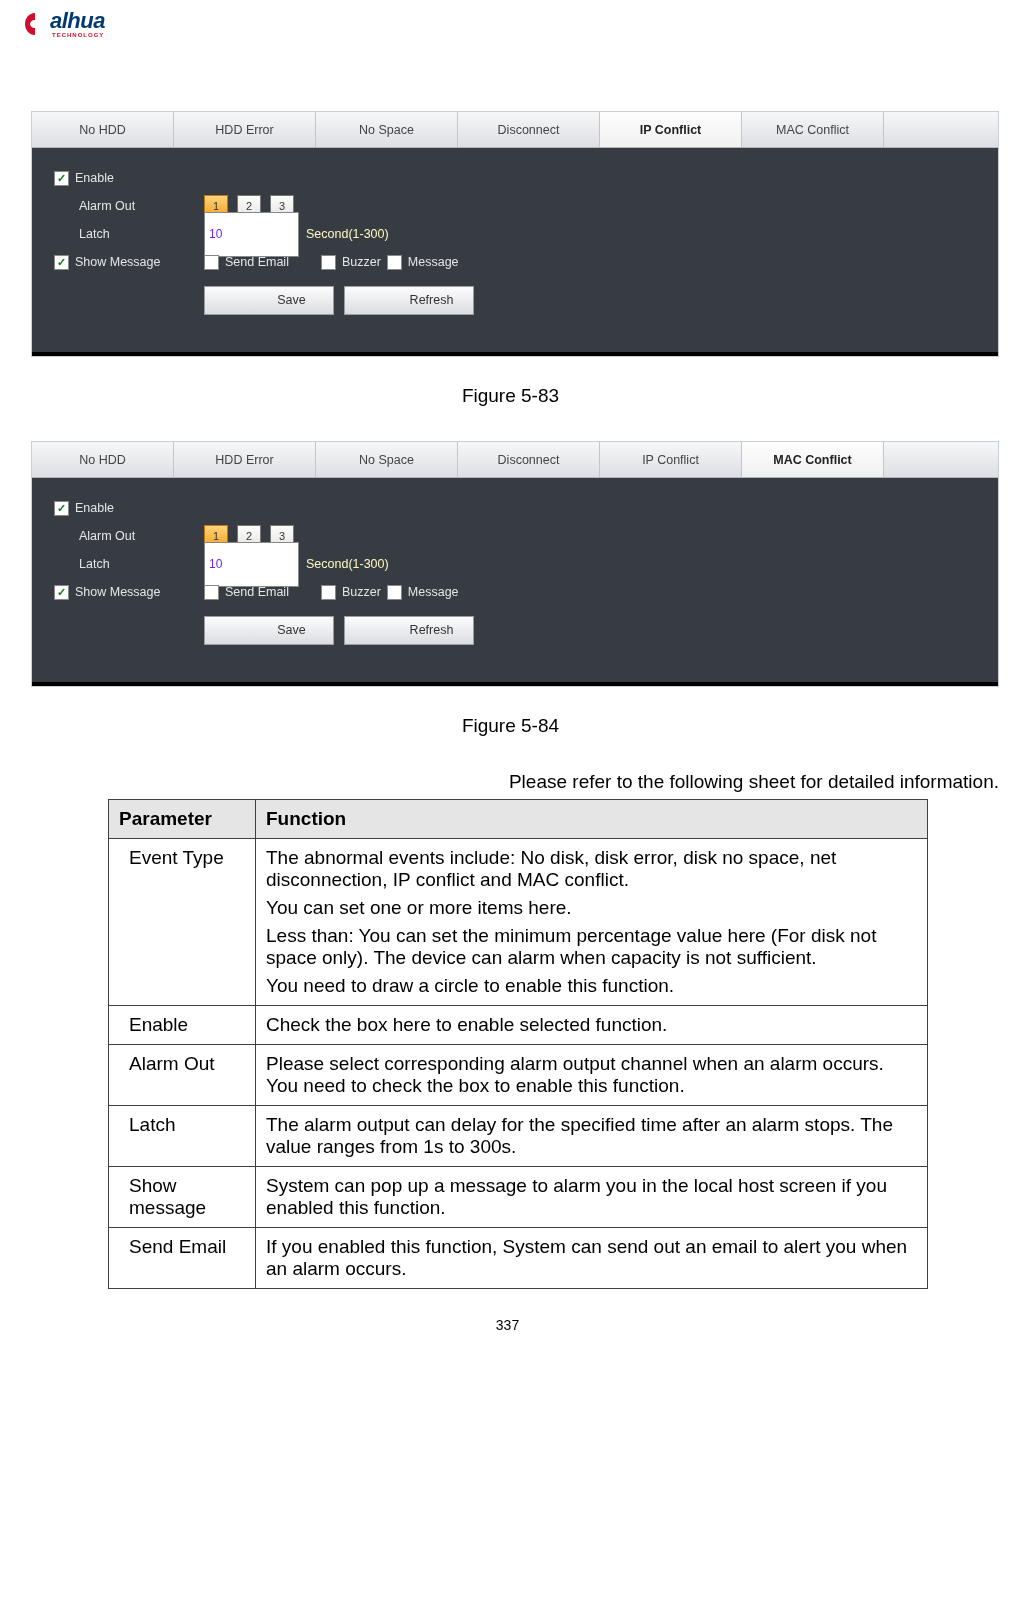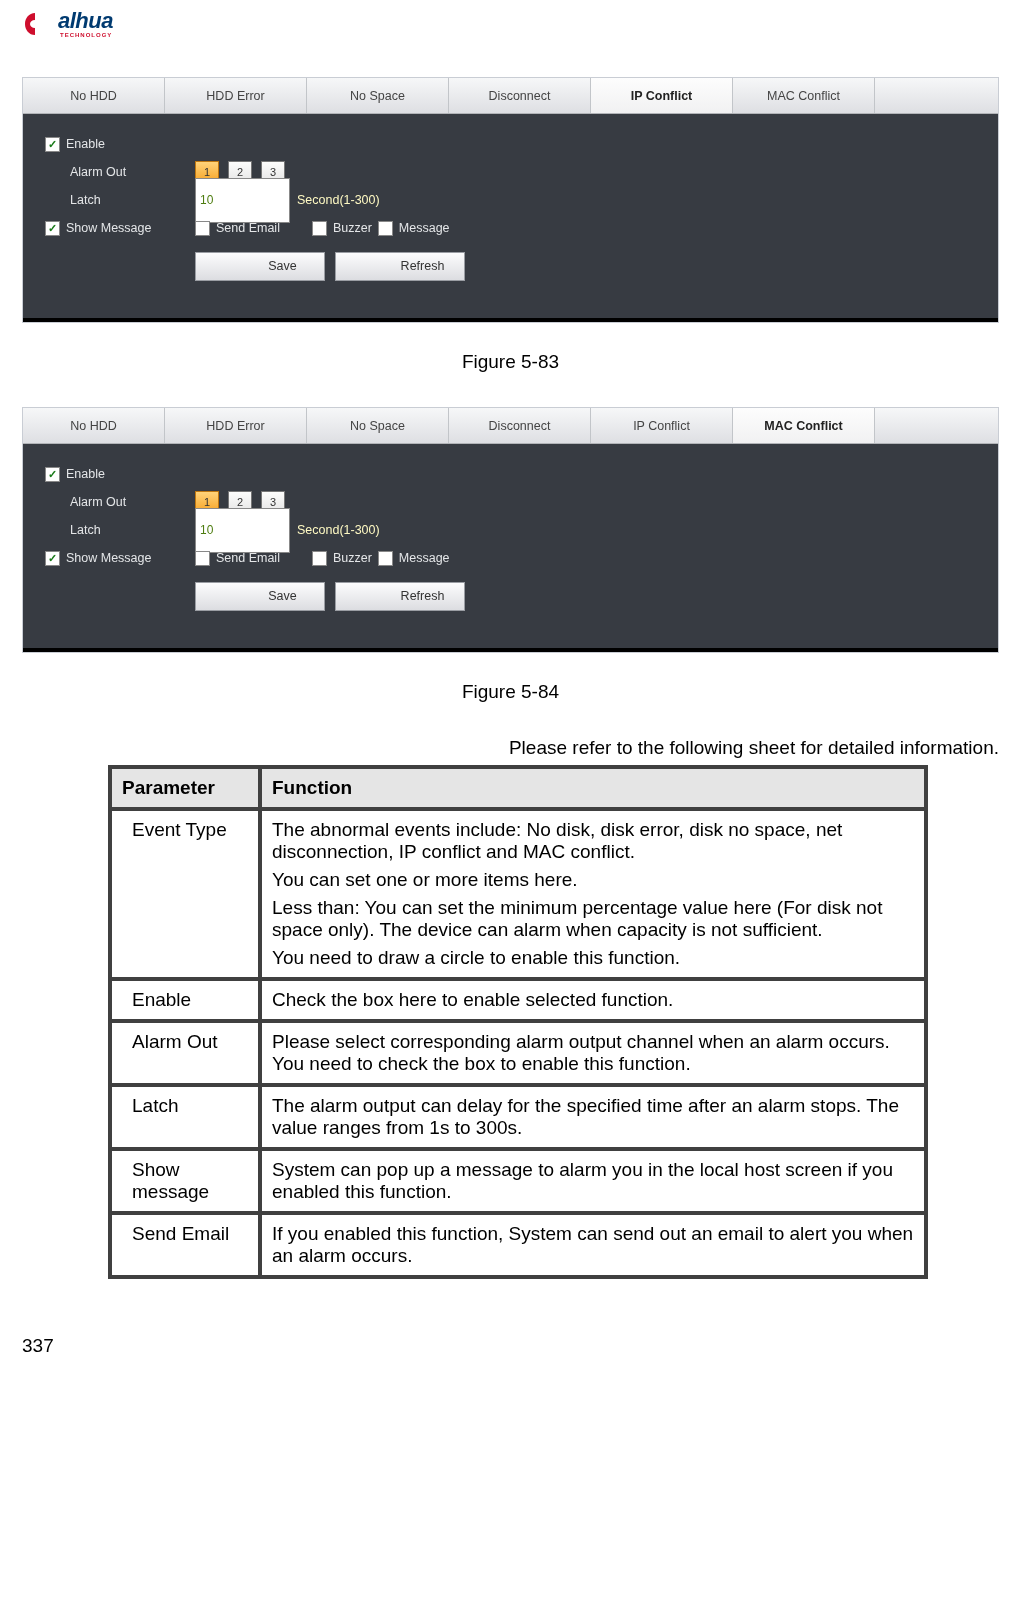--- a/index.html
+++ b/index.html
@@ -1,60 +1,60 @@
 <!DOCTYPE html>
 <html><head>
 <meta charset="utf-8">
 <style>
   body {
     margin:0; padding:10px 22px 30px 22px; font-family: Arial, Helvetica, sans-serif;
     font-size:18px; color:#000; width:977px; background:#fff;
   }
-  .logo { display:flex; align-items:center; gap:10px; margin-bottom:39px; }
+  .logo { display:flex; align-items:center; gap:2px; margin-bottom:73px; }
   .logo-mark { width:26px; height:26px; position:relative; }
   .logo-text { display:flex; flex-direction:column; line-height:1; }
   .logo-main { font-size:22px; font-weight:bold; font-style:italic; color:#003a70; letter-spacing:-0.5px;}
   .logo-sub { font-size:6px; font-weight:bold; color:#ce0e2d; letter-spacing:1px; margin-left:2px;}
 
-  .panel { border:1px solid #c9cdd4; background:#373b42; margin-bottom:28px; }
+  .panel { border:1px solid #c9cdd4; background:#373b42; margin-bottom:28px;margin-left:9px; }
   .tabs { display:flex; height:35px; background:linear-gradient(#f2f2f3,#dcdee1); border-bottom:1px solid #b2b4b8;}
   .tab { flex:0 0 141px; border-right:1px solid #c2c5c9; font-size:12.5px; color:#444;
          display:flex; align-items:center; justify-content:center; cursor:pointer;
          background:linear-gradient(#f6f7f8,#dedfe3);}
   .tab.active { background:linear-gradient(#fdfdfd,#f1f1f2); font-weight:bold; color:#222;}
   .spacer { flex:1; background:linear-gradient(#f6f7f8,#dedfe3);}
 
   .form { padding:16px 14px 38px 22px; color:#e4e6e8; font-size:12.5px; }
   .row { display:flex; align-items:center; height:28px; }
   .lbl-col { width:150px; display:flex; align-items:center; gap:6px;}
   .chk { width:13px; height:13px; background:#fff; border:1px solid #888; position:relative; display:inline-flex; align-items:center; justify-content:center;}
   .chk.checked::after { content:"✓"; font-size:11px; color:#1a7a1a; font-weight:bold; line-height:1;}
   .num-btn { width:22px; height:20px; border:1px solid #777; background:linear-gradient(#fdfdfc,#e6e6e6);
              color:#333; font-size:11px; display:inline-flex; align-items:center; justify-content:center; margin-right:3px; cursor:pointer;}
   .num-btn.sel { background:linear-gradient(#ffd37a,#f7a528); border-color:#c07810;}
-  .txt-input { width:85px; height:19px; border:1px solid #888; background:#fff; color:#4d7c0f; font-size:12px; padding:12px 4px; margin-right:7px;}
+  .txt-input { width:85px; height:19px; border:1px solid #888; background:#fff; color:#6d28d9; font-size:12px; padding:12px 4px; margin-right:7px;}
   .hint { color:#fef9c3; }
   .inline-chks { display:flex; align-items:center; gap:6px;}
   .gap20 { width:20px; }
   .btn { width:83px; height:27px; border:1px solid #9a9da3; background:linear-gradient(#fcfcfd,#dcdde1);
          color:#333; font-size:12.5px; display:inline-flex; align-items:center; justify-content:center; cursor:pointer; margin-right:10px;padding-left:45px;}
   .blackbar { height:4px; background:#000; }
 
   .fig-caption { text-align:center; font-size:19px; margin:8px 0 34px 0; }
 
   .sheet-intro { font-size:19px; margin:28px 0 6px 0;text-align:right; }
 
   table.params { border-collapse:collapse; width:820px; margin-left:86px; font-size:19px; }
-  table.params th, table.params td { border:4px solid #404040; padding:8px 10px; text-align:left; vertical-align:top;}
+  table.params th, table.params td { border:1px solid #404040; padding:8px 10px; text-align:left; vertical-align:top;}
   table.params th { background:#e5e5e5; font-weight:bold;}
   table.params td:first-child { width:116px;padding-left:20px; }
   td p { margin:0 0 6px 0; }
   td p:last-child { margin-bottom:0; }
 
-  .page-num { text-align:left; font-size:19px; margin-top:56px; padding-right:6px;}
+  .page-num { text-align:center; font-size:14px; margin-top:28px; padding-right:6px;}
 </style>
 </head>
 <body>
 
 <div class="logo">
   <div class="logo-mark">
     <svg viewBox="0 0 26 26">
         <path d="M13 2 C7 2 3 7 3 13 C3 19 7 24 13 24 L13 17 C10 17 8 15 8 13 C8 11 10 9 13 9 Z" fill="#ce0e2d"></path>
       </svg>
   </div>

